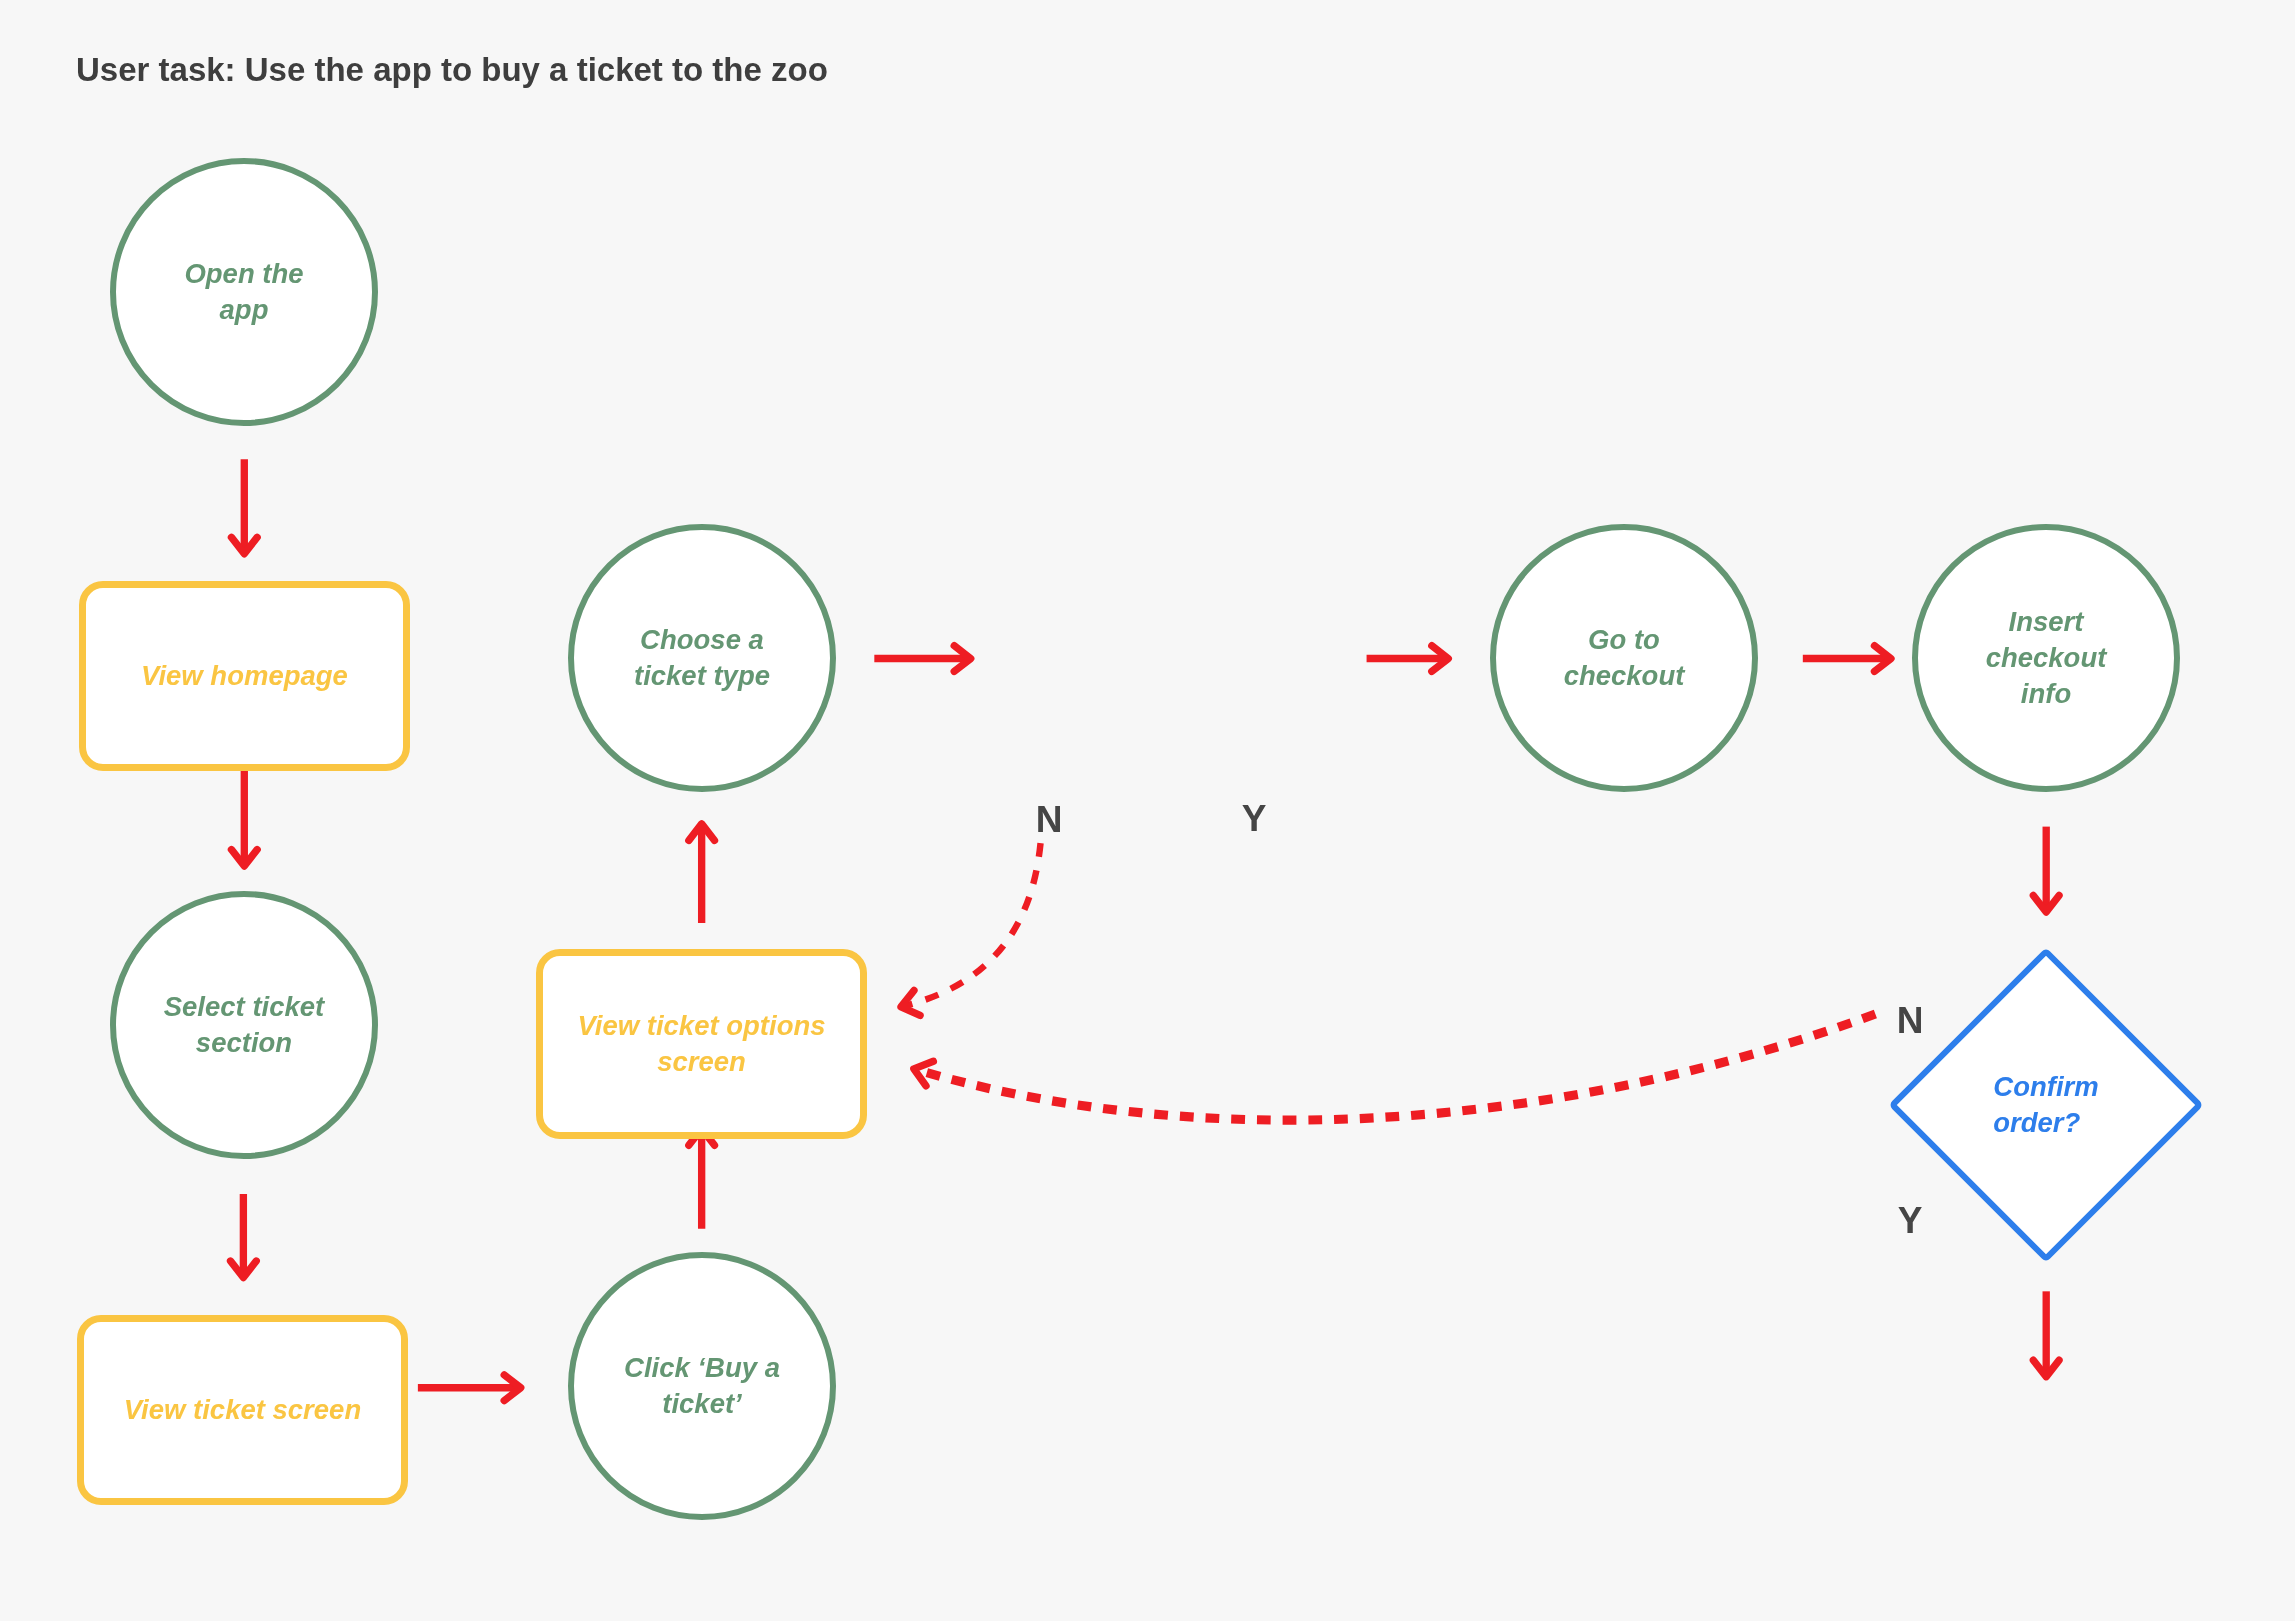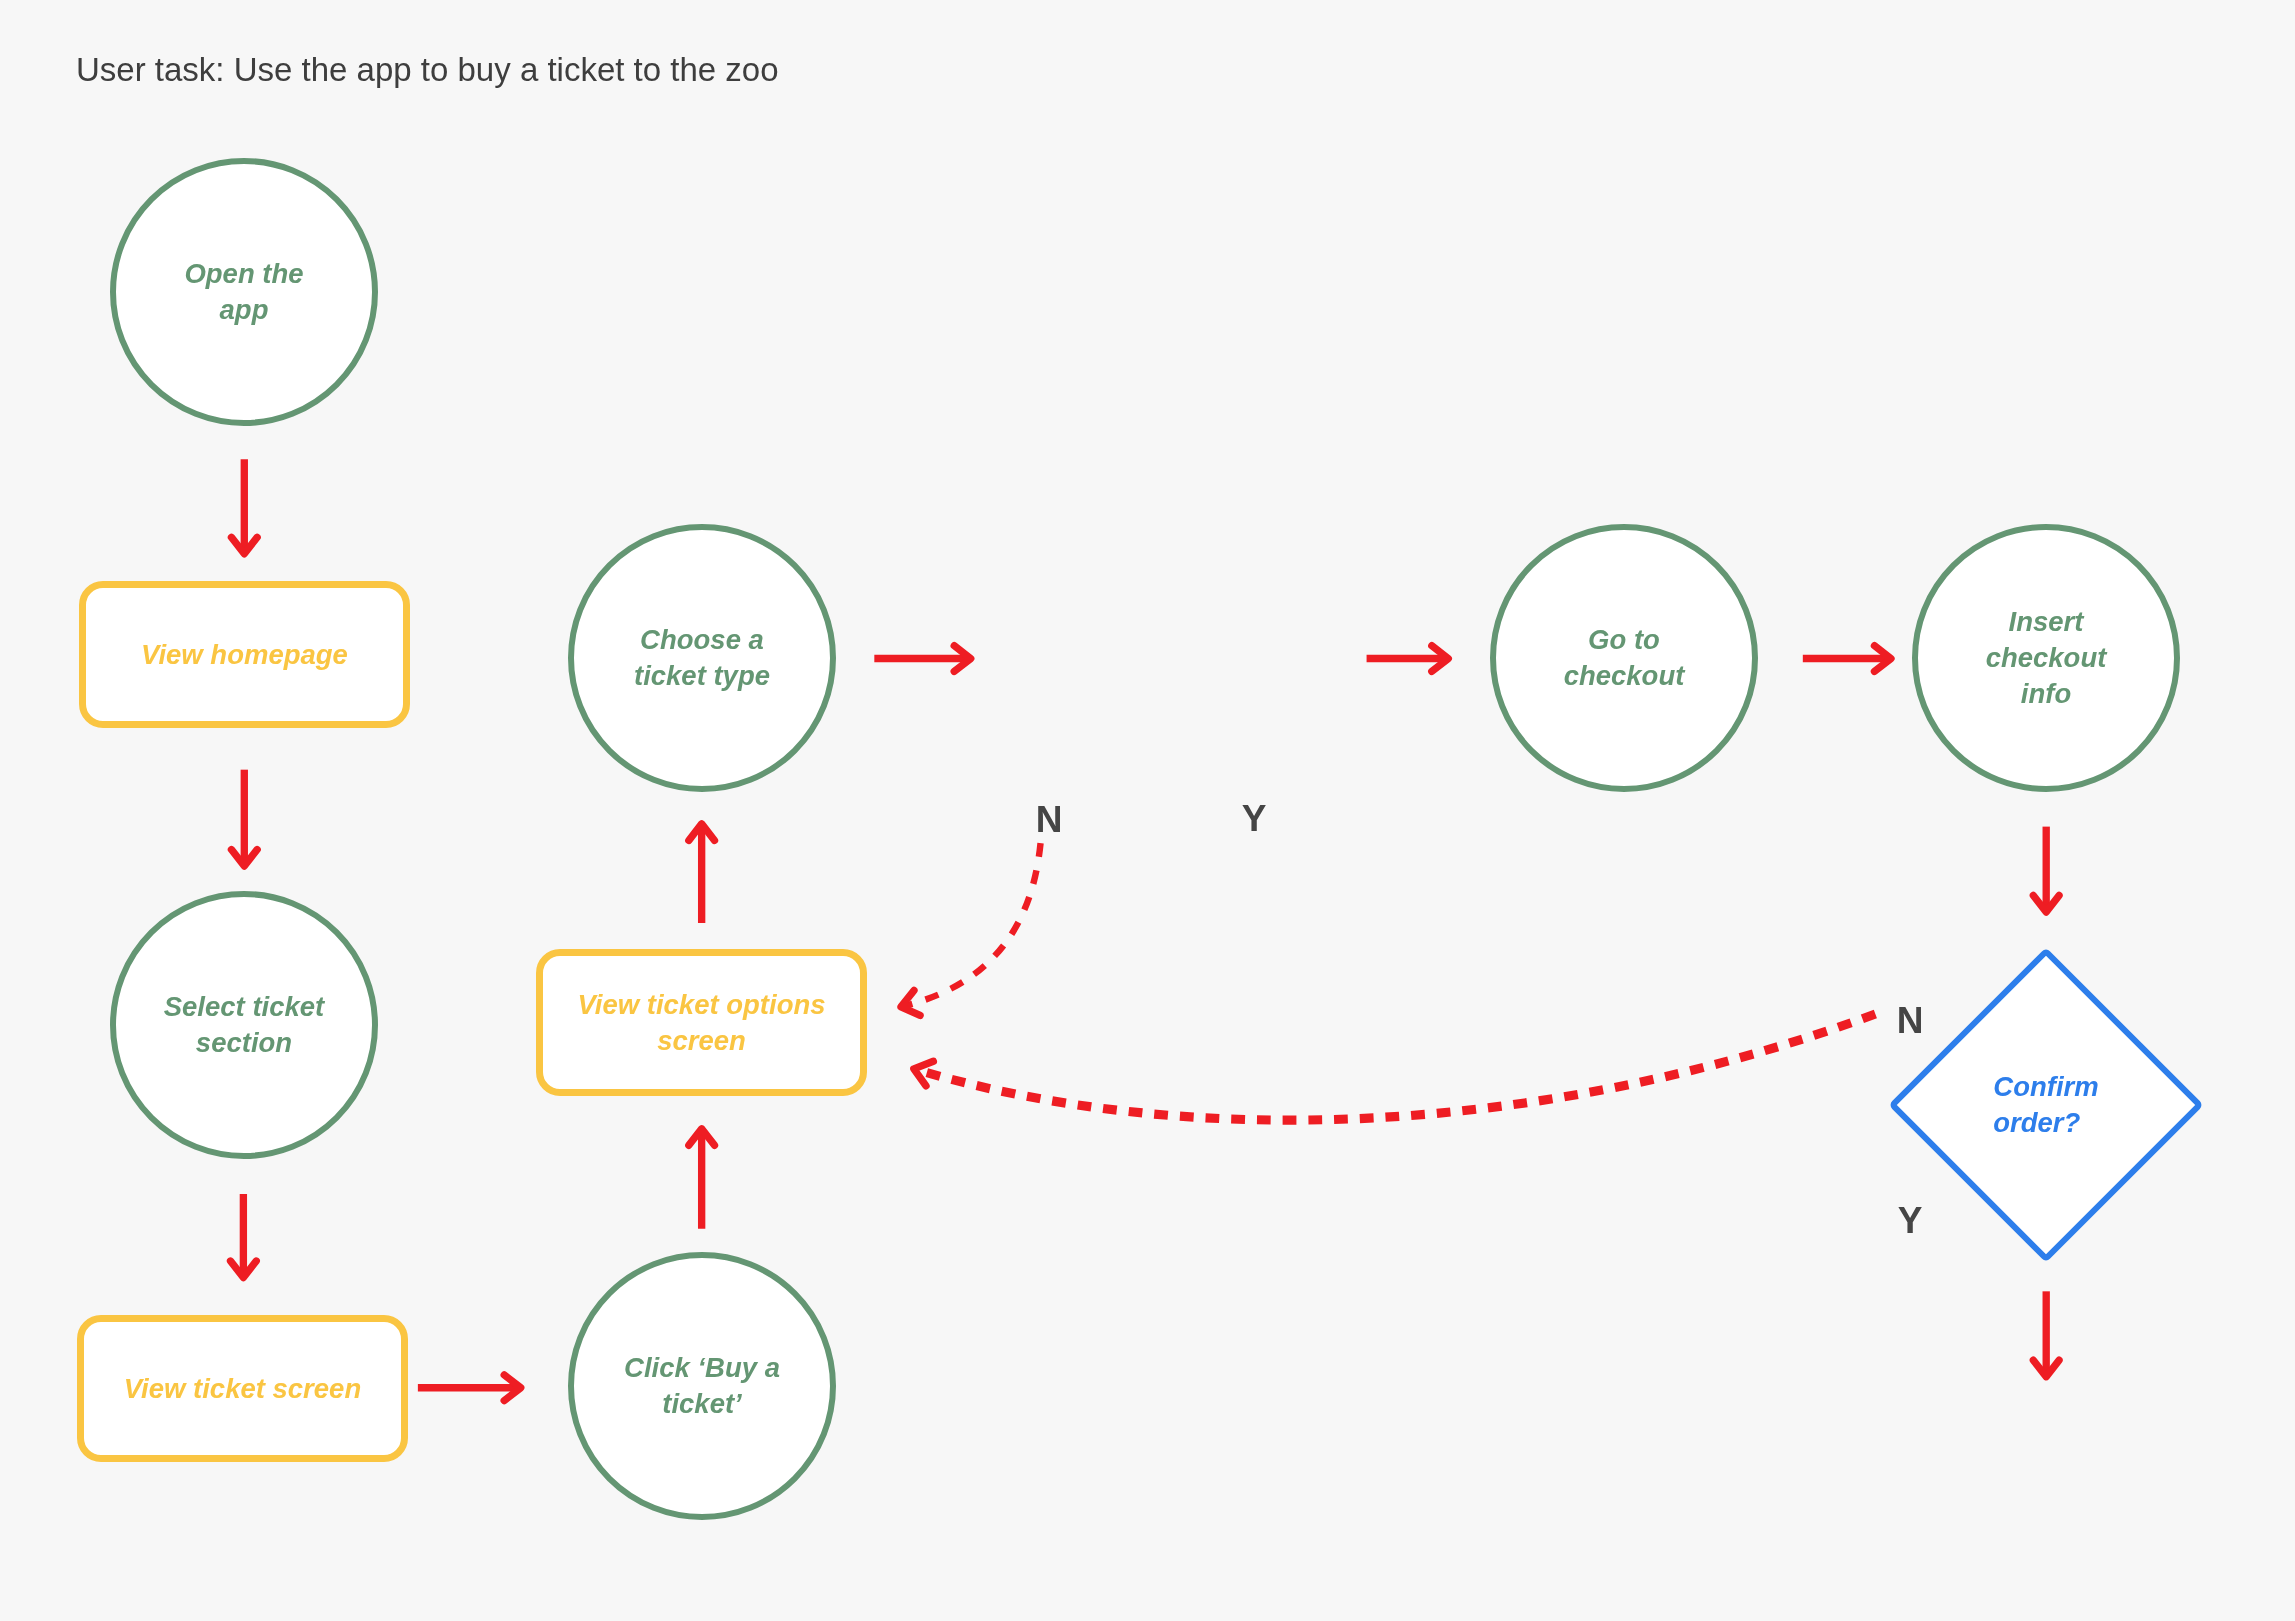--- a/index.html
+++ b/index.html
@@ -4,34 +4,34 @@
 <style>
   html,body{margin:0;padding:0;background:#F7F7F7;}
   .canvas{
     position:relative;width:2296px;height:1622px;
     background:var(--bg,#F7F7F7);
     font-family:"Liberation Sans",sans-serif;
     overflow:hidden;
   }
   .title{
     position:absolute;left:76px;top:51px;
-    font-size:33px;font-weight:normal;color:var(--text-dark,#3E3E3E);
+    font-size:33px;font-weight:bold;color:var(--text-dark,#3E3E3E);
   }
   svg.arrows{position:absolute;left:0;top:0;}
   .node{
     position:absolute;box-sizing:border-box;background:var(--node-fill,#fff);
     display:flex;align-items:center;justify-content:center;text-align:center;
   }
   .lbl{
     font-size:27.5px;font-weight:bold;line-height:36px;
     white-space:pre-line;padding:0 7.3px;font-style:italic;
   }
   .circle{width:268px;height:268px;border:6.4px solid var(--green);border-radius:50%;}
   .circle .lbl{color:var(--green);}
-  .rectnode{width:331px;height:147px;border:7.3px solid var(--yellow);border-radius:24px;}
+  .rectnode{width:331px;height:190px;border:7.3px solid var(--yellow);border-radius:24px;}
   .rectnode .lbl{color:var(--yellow);}
   .diamond{position:absolute;width:316px;height:316px;}
   .dshape{
     position:absolute;left:50%;top:50%;width:223px;height:223px;box-sizing:border-box;
     transform:translate(-50%,-50%) rotate(45deg);
     border:6.4px solid var(--blue);background:var(--node-fill,#fff);border-radius:5.5px;
   }
   .diamond .lbl{
     position:absolute;left:0;top:0;right:0;bottom:0;
     display:flex;align-items:center;justify-content:center;

